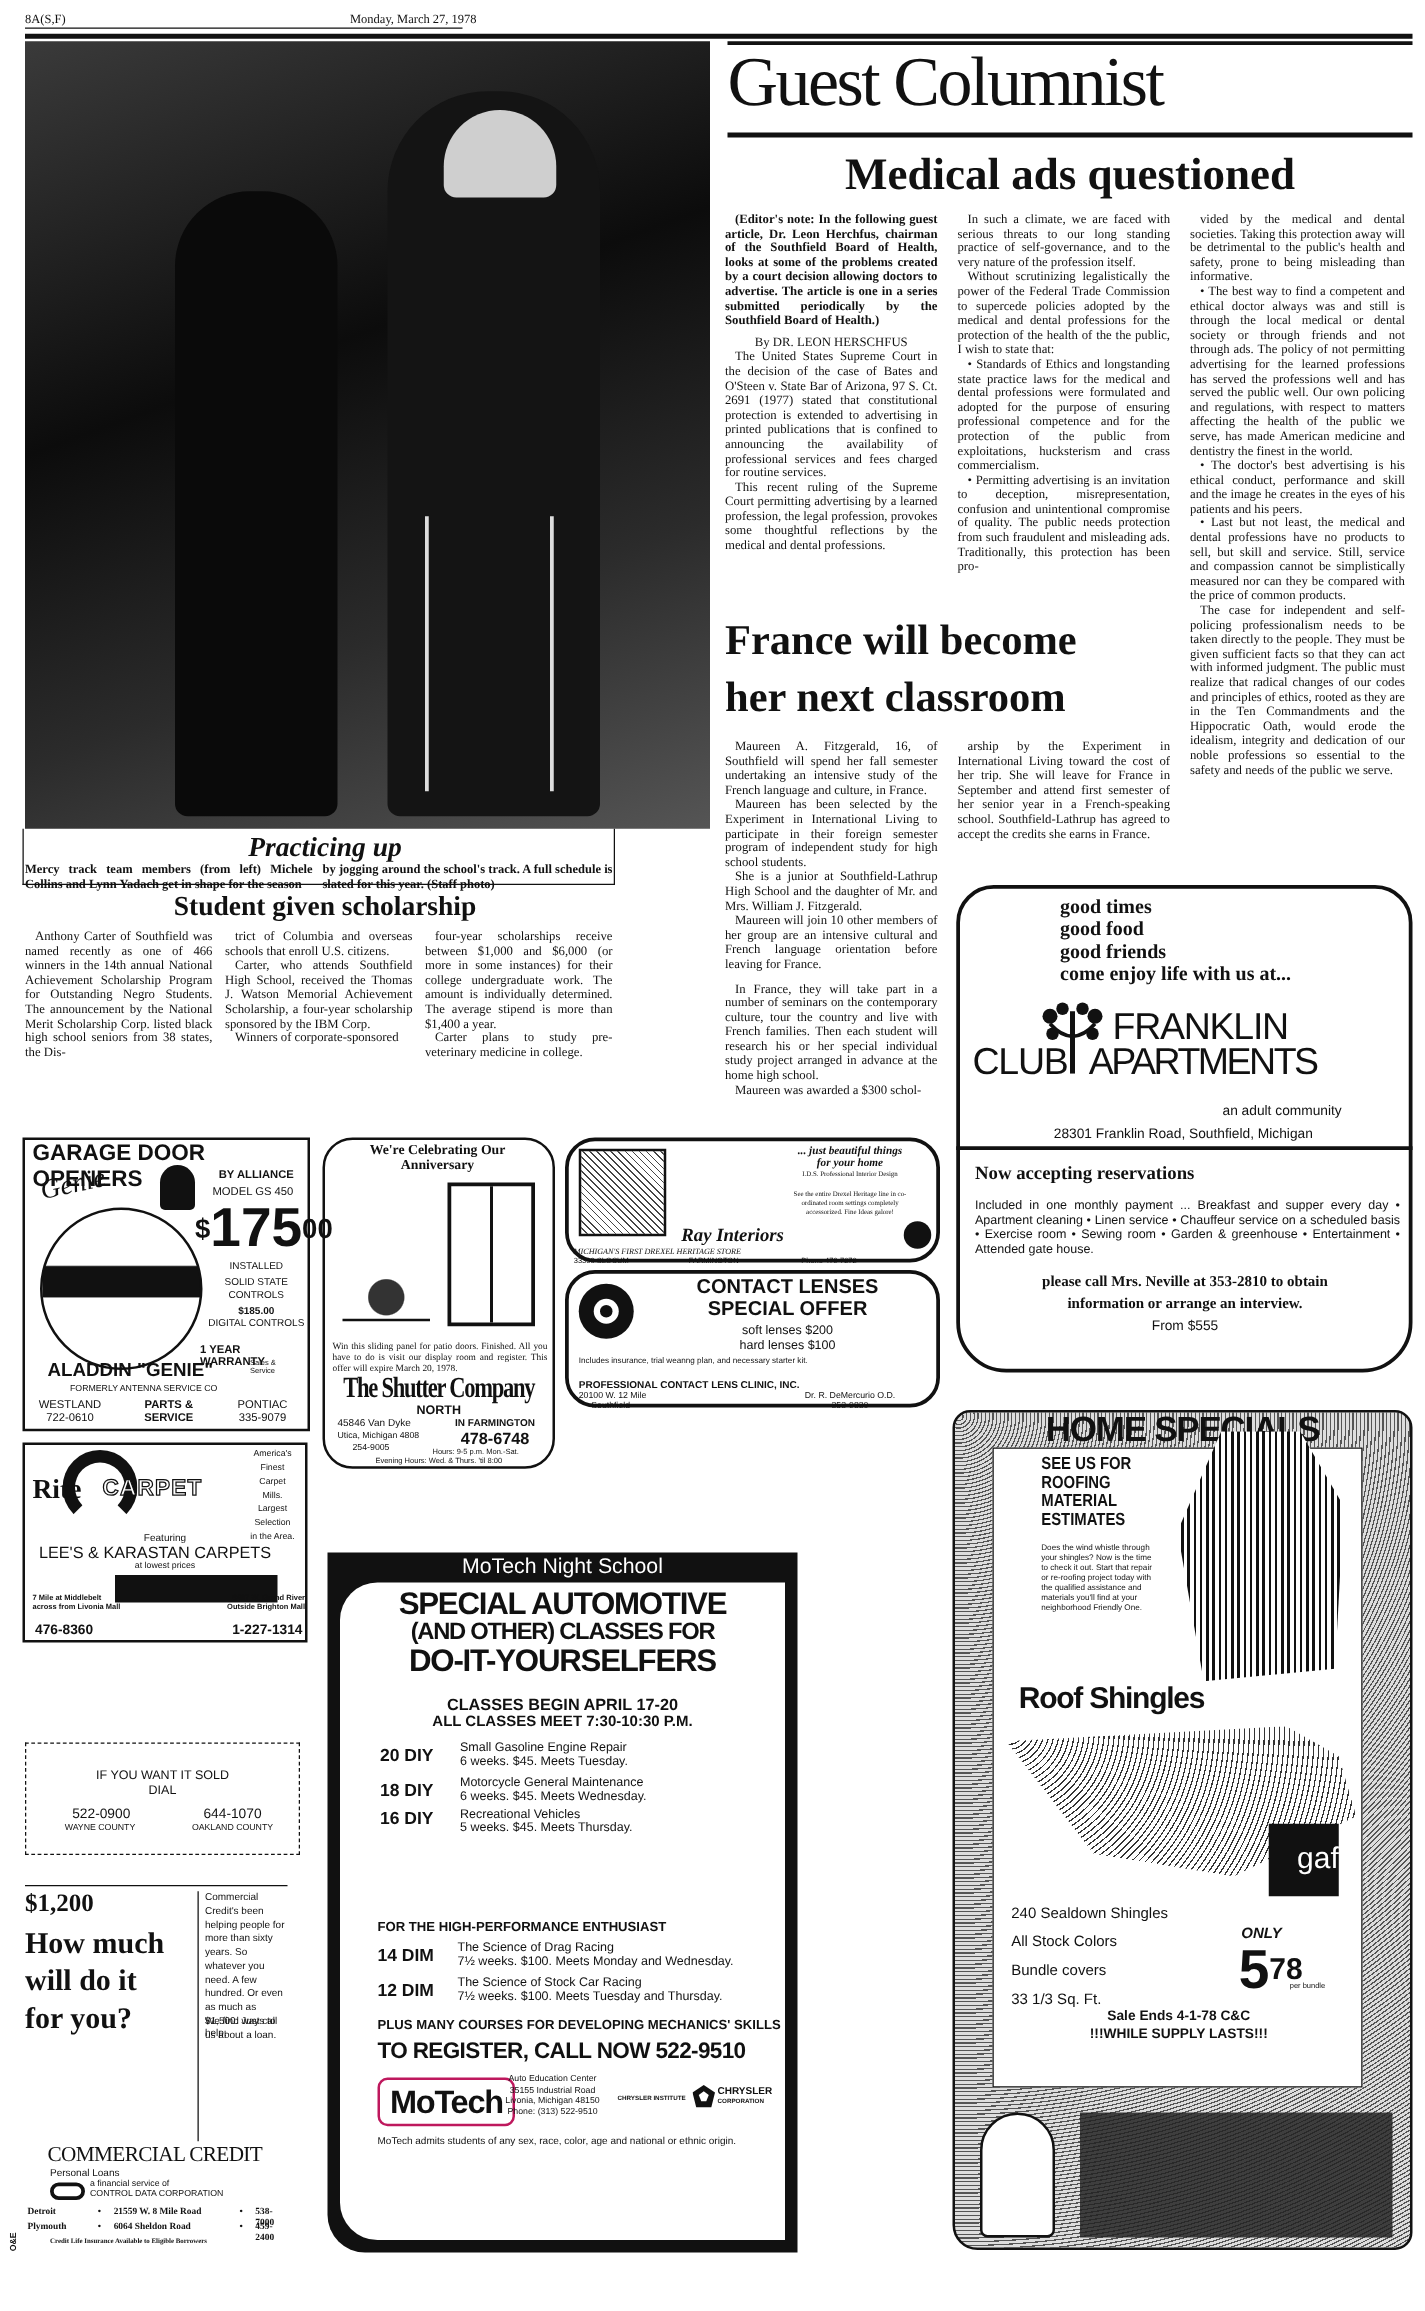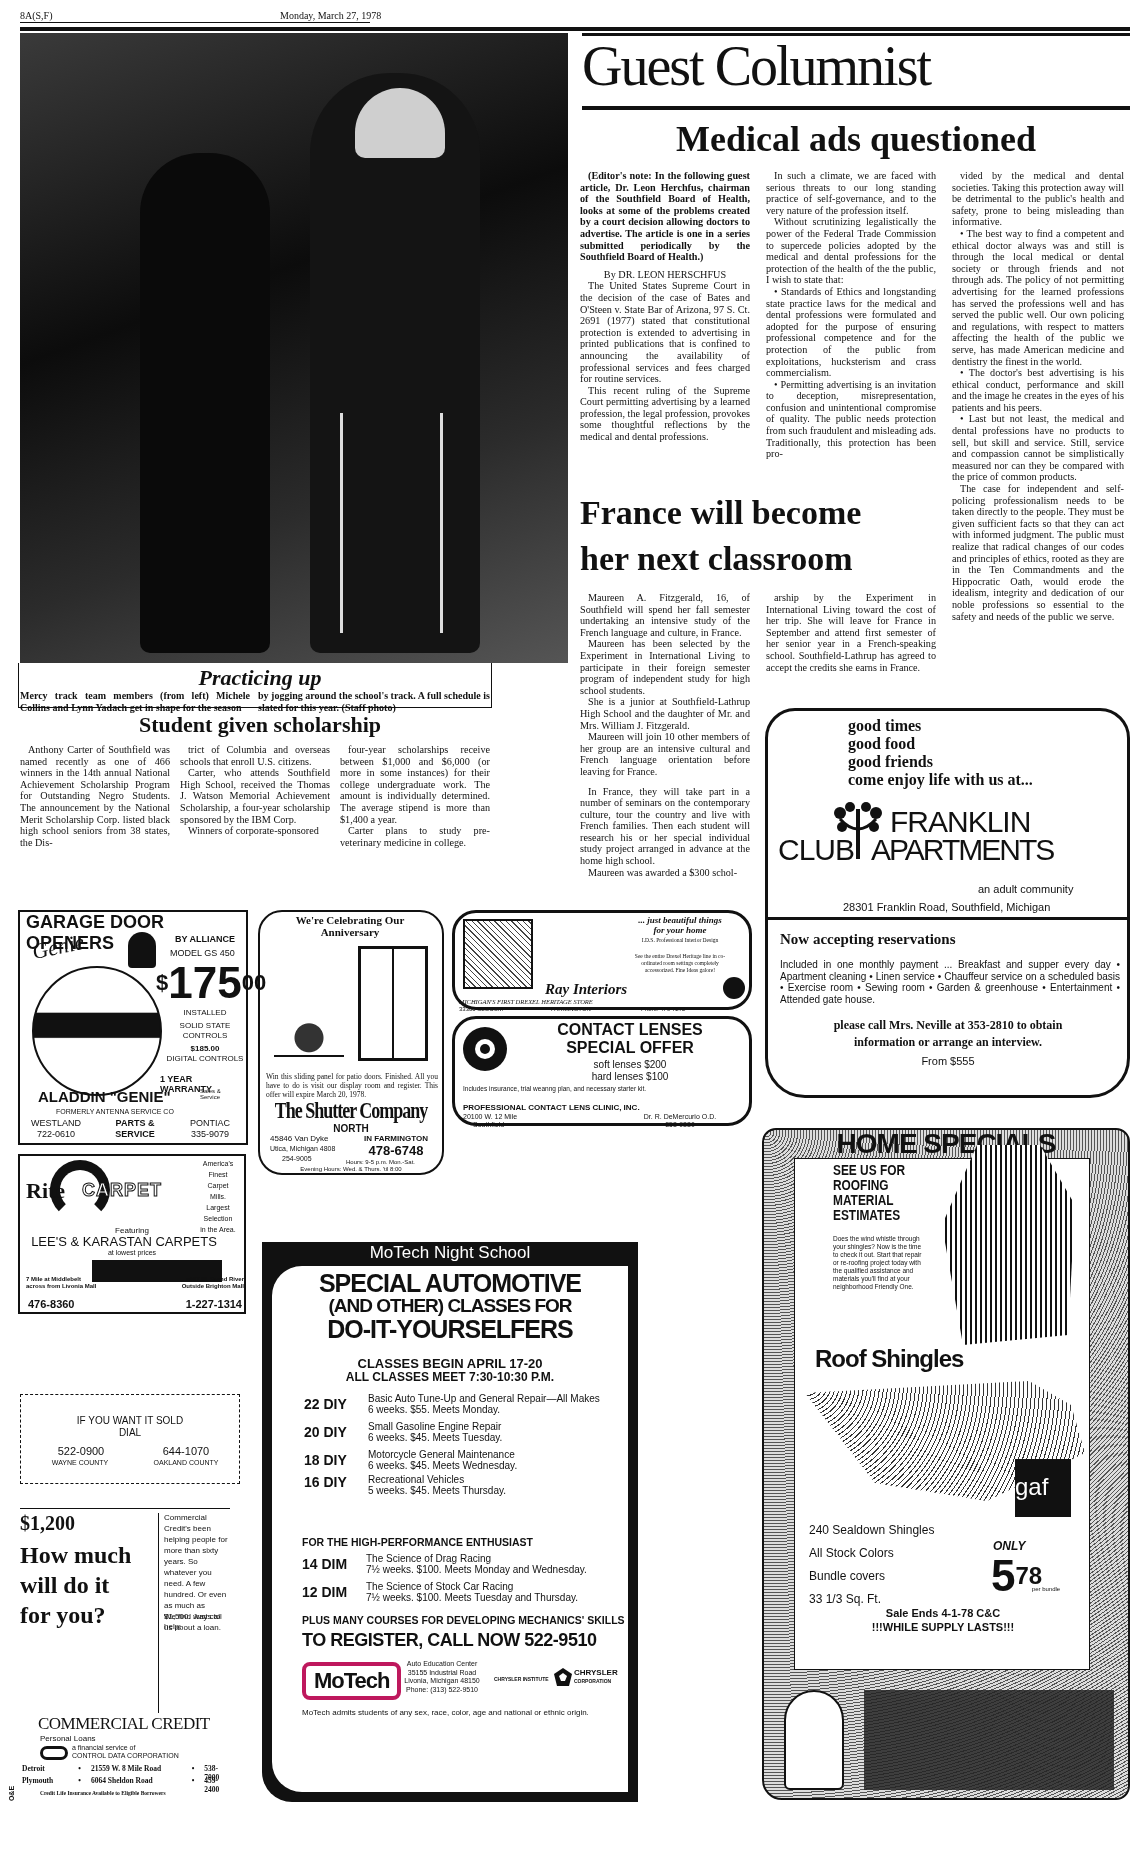--- a/index.html
+++ b/index.html
@@ -277,27 +277,20 @@
 <div class="abs" style="left:262px;top:1242px;width:376px;height:560px;background:#111;border-radius:0 0 0 30px">
   <div class="abs sans center" style="left:0;top:1px;width:376px;font-size:17px;color:#fff">MoTech Night School</div>
   <div class="abs" style="left:10px;top:24px;width:356px;height:526px;background:#fff;border-radius:30px 0 0 30px">
     <div class="abs sans center" style="left:0;top:4px;width:356px;font-size:25px;font-weight:900;letter-spacing:-1px;line-height:26px">SPECIAL AUTOMOTIVE</div>
     <div class="abs sans center" style="left:0;top:30px;width:356px;font-size:19px;font-weight:900;letter-spacing:-1px;line-height:20px">(AND OTHER) CLASSES FOR</div>
     <div class="abs sans center" style="left:0;top:50px;width:356px;font-size:25px;font-weight:900;letter-spacing:-1px;line-height:26px">DO-IT-YOURSELFERS</div>
     <div class="abs sans center" style="left:0;top:90px;width:356px;font-size:13px;font-weight:bold">CLASSES BEGIN APRIL 17-20</div>
     <div class="abs sans center" style="left:0;top:104px;width:356px;font-size:12px;font-weight:bold">ALL CLASSES MEET 7:30-10:30 P.M.</div>
     <div class="abs" style="left:32px;top:124px;width:320px">
       <div style="display:flex;gap:8px;height:28px;align-items:center">
-          <span class="sans bold" style="font-size:14px;width:56px">22 DIY</span>
-          <span class="sans" style="font-size:10px;line-height:11px">
-            <div>Basic Auto Tune-Up and General Repair—All Makes</div>
-            <div>6 weeks. $55. Meets Monday.</div>
-          </span>
-        </div>
-      <div style="display:flex;gap:8px;height:28px;align-items:center">
           <span class="sans bold" style="font-size:14px;width:56px">20 DIY</span>
           <span class="sans" style="font-size:10px;line-height:11px">
             <div>Small Gasoline Engine Repair</div>
             <div>6 weeks. $45. Meets Tuesday.</div>
           </span>
         </div>
       <div style="display:flex;gap:8px;height:28px;align-items:center">
           <span class="sans bold" style="font-size:14px;width:56px">18 DIY</span>
           <span class="sans" style="font-size:10px;line-height:11px">
             <div>Motorcycle General Maintenance</div>
@@ -324,21 +317,21 @@
       <div style="display:flex;gap:6px;height:28px;align-items:center">
           <span class="sans bold" style="font-size:14px;width:58px">12 DIM</span>
           <span class="sans" style="font-size:10px;line-height:11px">
             <div>The Science of Stock Car Racing</div>
             <div>7½ weeks. $100. Meets Tuesday and Thursday.</div>
           </span>
         </div>
     </div>
     <div class="abs sans bold" style="left:30px;top:348px;font-size:10.5px">PLUS MANY COURSES FOR DEVELOPING MECHANICS' SKILLS</div>
     <div class="abs sans" style="left:30px;top:364px;font-size:18px;font-weight:900;letter-spacing:-0.5px">TO REGISTER, CALL NOW 522-9510</div>
-    <div class="abs sans" style="left:30px;top:396px;padding:2px 8px;border:4px solid #be185d;border-radius:8px;font-size:22px;font-weight:900;letter-spacing:-1px">MoTech</div>
+    <div class="abs sans" style="left:30px;top:396px;padding:2px 8px;border:2px solid #be185d;border-radius:8px;font-size:26px;font-weight:900;letter-spacing:-1px">MoTech</div>
     <div class="abs sans center" style="left:120px;top:394px;width:100px;font-size:7px;line-height:8.5px">
       <div>Auto Education Center</div>
         <div>35155 Industrial Road</div>
         <div>Livonia, Michigan 48150</div>
         <div>Phone: (313) 522-9510</div>
     </div>
     <div class="abs sans" style="left:222px;top:410px;font-size:5px;font-weight:bold">CHRYSLER INSTITUTE</div>
     <div class="abs" style="left:282px;top:402px;width:18px;height:18px"><svg width="18" height="18" viewBox="0 0 18 18">
           <polygon points="9,0 18,6 15,18 3,18 0,6" fill="#111"></polygon>
           <polygon points="9,5 13,8 11,13 7,13 5,8" fill="#fff"></polygon>
@@ -357,21 +350,21 @@
     <div class="abs sans" style="left:38px;top:4px;font-size:14px;font-weight:900;line-height:15px;transform:scaleX(0.85);transform-origin:left">
       <div>SEE US FOR</div>
         <div>ROOFING</div>
         <div>MATERIAL</div>
         <div>ESTIMATES</div>
     </div>
     <div class="abs sans" style="left:38px;top:76px;width:92px;font-size:6.5px;line-height:8px">Does the wind whistle through your shingles? Now is the time to check it out. Start that repair or re-roofing project today with the qualified assistance and materials you'll find at your neighborhood Friendly One.</div>
     <div class="abs" style="left:140px;top:-14px;width:140px;height:200px;background:repeating-linear-gradient(90deg,#111 0 2px,#fff 2px 5px);clip-path:polygon(30% 0,75% 0,100% 30%,95% 95%,20% 100%,5% 40%)"></div>
     <div class="abs sans" style="left:20px;top:186px;font-size:24px;font-weight:900;letter-spacing:-1px">Roof Shingles</div>
     <div class="abs" style="left:10px;top:222px;width:280px;height:120px;background:repeating-radial-gradient(circle at 2px 2px,#333 0 1px,#fff 1px 4px);clip-path:polygon(0 10%,80% 0,95% 20%,100% 60%,65% 100%,25% 85%)"></div>
-    <div class="abs sans" style="left:220px;top:300px;width:56px;height:58px;background:#111;color:#fff;font-size:24px;text-align:left;line-height:56px">gaf</div>
+    <div class="abs sans" style="left:220px;top:300px;width:56px;height:58px;background:#111;color:#fff;font-size:24px;text-align:right;line-height:56px">gaf</div>
     <div class="abs sans" style="left:14px;top:360px;font-size:12px;line-height:23px">
       <div>240 Sealdown Shingles</div>
         <div>All Stock Colors</div>
         <div>Bundle covers</div>
         <div>33 1/3 Sq. Ft.</div>
     </div>
     <div class="abs sans" style="left:198px;top:380px;font-size:12px;font-weight:bold;font-style:italic">ONLY</div>
     <div class="abs sans bold" style="left:196px;top:396px;line-height:42px"><span style="font-size:44px">5</span><span style="font-size:24px;vertical-align:top">78</span></div>
     <div class="abs sans center" style="left:236px;top:426px;width:30px;font-size:6px;line-height:8px">per bundle</div>
     <div class="abs sans center" style="left:0;top:448px;width:296px;font-size:11px;font-weight:bold">Sale Ends 4-1-78 C&amp;C</div>

